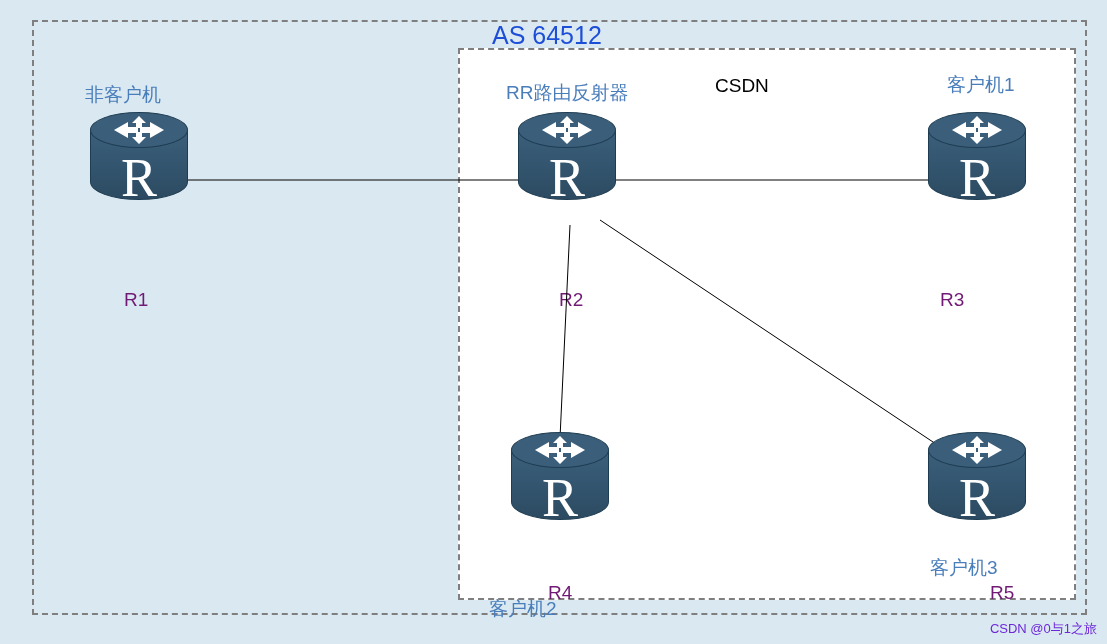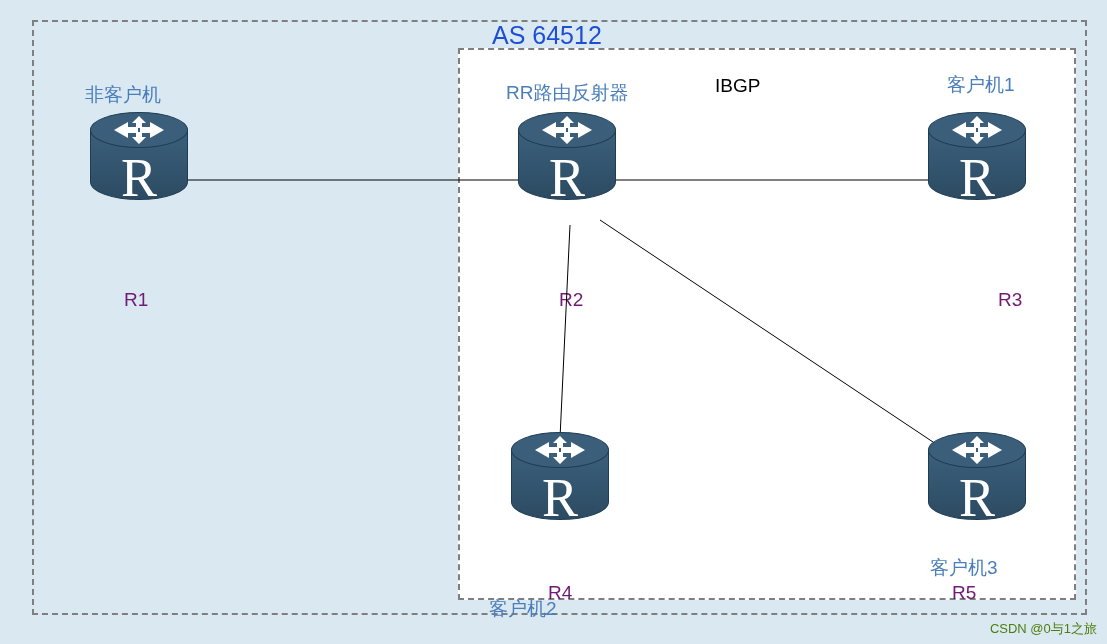--- a/index.html
+++ b/index.html
@@ -104,32 +104,32 @@
       font-weight: normal;
       color: #ffffff;
       z-index: 4;
       font-family: "Times New Roman", serif;
     }
     .watermark {
       position: absolute;
       right: 10px;
       bottom: 6px;
       font-size: 13px;
-      color: #4d7c0f;
+      color: #6d28d9;
       font-family: Arial, sans-serif;
     }
   </style>
 </head>
 <body>
 
 <div class="outer-box"></div>
 <div class="inner-box"></div>
 
 <div class="as-label">AS 64512</div>
-<div class="ibgp-label">IBGP</div>
+<div class="ibgp-label">CSDN</div>
 
 <svg style="position:absolute;left:0;top:0;width:1107px;height:644px;z-index:1" viewBox="0 0 1107 644">
   <line x1="185" y1="180" x2="520" y2="180" stroke="#000" stroke-width="1"></line>
   <line x1="613" y1="180" x2="930" y2="180" stroke="#000" stroke-width="1"></line>
   <line x1="570" y1="225" x2="560" y2="438" stroke="#000" stroke-width="1"></line>
   <line x1="600" y1="220" x2="960" y2="460" stroke="#000" stroke-width="1"></line>
 </svg>
 
 <div class="blue-label" style="left:85px;top:82px">非客户机</div>
 <div class="router" style="left:90px;top:112px;z-index:5">
@@ -176,21 +176,21 @@
         <g fill="#fff">
           <path d="M6 16 L20 8 L20 13 L30 13 L30 19 L20 19 L20 24 Z"></path>
           <path d="M56 16 L42 8 L42 13 L32 13 L32 19 L42 19 L42 24 Z"></path>
           <path d="M31 2 L38 9 L34 9 L34 14 L28 14 L28 9 L24 9 Z"></path>
           <path d="M31 30 L38 23 L34 23 L34 18 L28 18 L28 23 L24 23 Z"></path>
         </g>
       </svg>
   </div>
   <div class="letter">R</div>
 </div>
-<div class="name-label" style="left:998px;top:254px">R3</div>
+<div class="name-label" style="left:940px;top:254px">R3</div>
 
 <div class="router" style="left:511px;top:432px;z-index:5">
   <div class="cyl-top"></div>
   <div class="cyl-body"></div>
   <div class="arrows">
     <svg viewBox="0 0 62 32">
         <g fill="#fff">
           <path d="M6 16 L20 8 L20 13 L30 13 L30 19 L20 19 L20 24 Z"></path>
           <path d="M56 16 L42 8 L42 13 L32 13 L32 19 L42 19 L42 24 Z"></path>
           <path d="M31 2 L38 9 L34 9 L34 14 L28 14 L28 9 L24 9 Z"></path>
@@ -211,16 +211,16 @@
         <g fill="#fff">
           <path d="M6 16 L20 8 L20 13 L30 13 L30 19 L20 19 L20 24 Z"></path>
           <path d="M56 16 L42 8 L42 13 L32 13 L32 19 L42 19 L42 24 Z"></path>
           <path d="M31 2 L38 9 L34 9 L34 14 L28 14 L28 9 L24 9 Z"></path>
           <path d="M31 30 L38 23 L34 23 L34 18 L28 18 L28 23 L24 23 Z"></path>
         </g>
       </svg>
   </div>
   <div class="letter">R</div>
 </div>
-<div class="name-label" style="left:952px;top:547px">R5</div>
+<div class="name-label" style="left:990px;top:547px">R5</div>
 <div class="blue-label" style="left:930px;top:555px">客户机3</div>
 
 <div class="watermark">CSDN @0与1之旅</div>
 
 </body></html>

